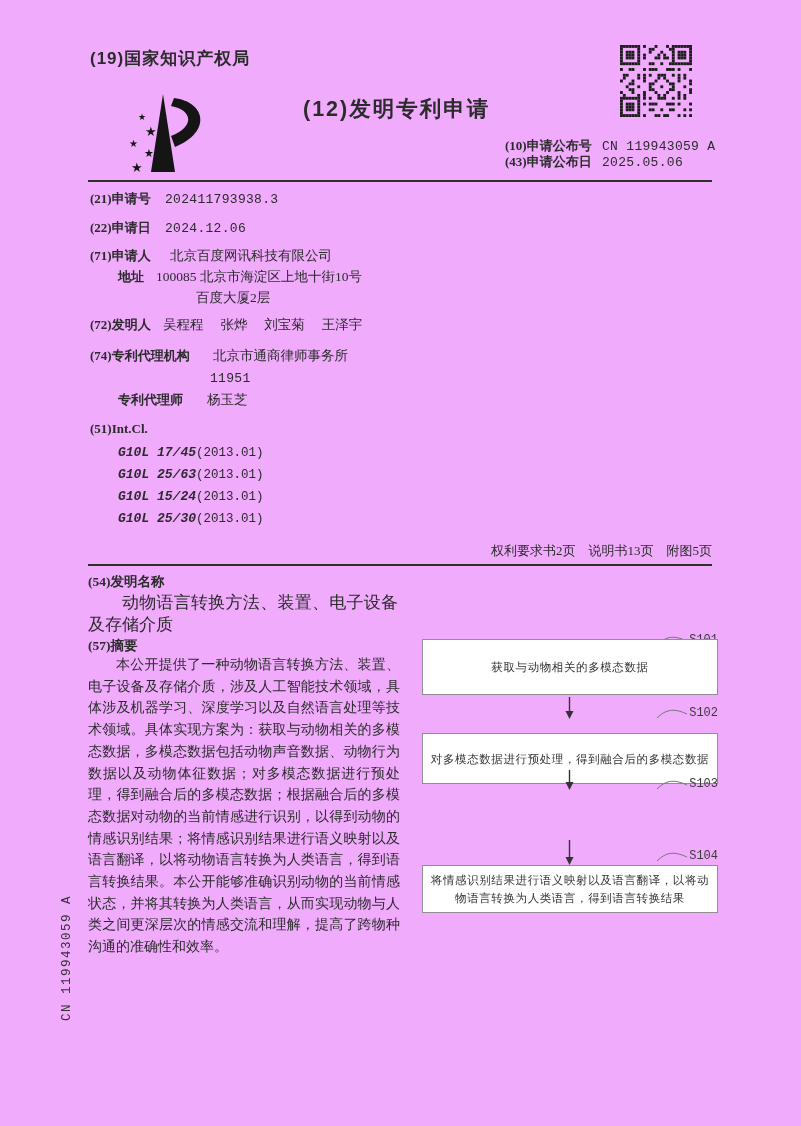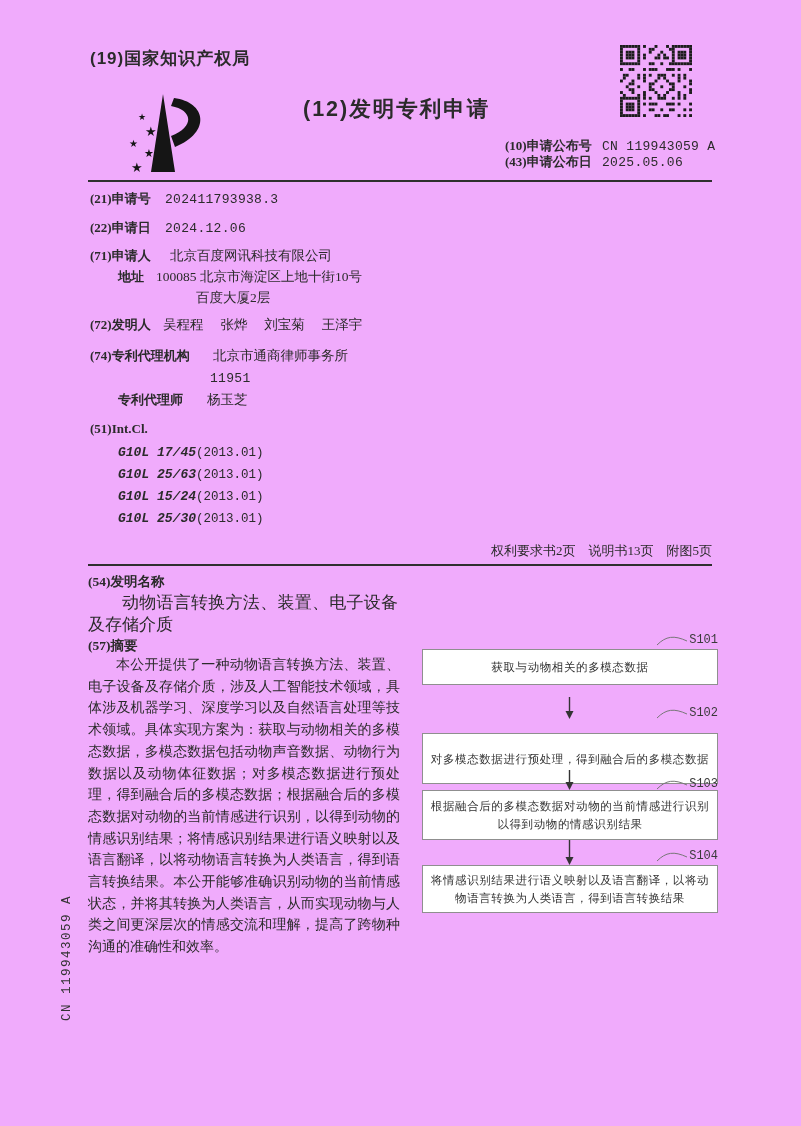--- a/index.html
+++ b/index.html
@@ -348,21 +348,21 @@
   <p class="abst-p serif">本公开提供了一种动物语言转换方法、装置、电子设备及存储介质，涉及人工智能技术领域，具体涉及机器学习、深度学习以及自然语言处理等技术领域。具体实现方案为：获取与动物相关的多模态数据，多模态数据包括动物声音数据、动物行为数据以及动物体征数据；对多模态数据进行预处理，得到融合后的多模态数据；根据融合后的多模态数据对动物的当前情感进行识别，以得到动物的情感识别结果；将情感识别结果进行语义映射以及语言翻译，以将动物语言转换为人类语言，得到语言转换结果。本公开能够准确识别动物的当前情感状态，并将其转换为人类语言，从而实现动物与人类之间更深层次的情感交流和理解，提高了跨物种沟通的准确性和效率。</p>
 
   <div class="flow">
 
     <div class="flow-label" style="top:3px">
       <svg width="30" height="13">
           <path d="M0 12 C 9 3, 17 2, 30 8" stroke="#777" fill="none" stroke-width="1"></path>
         </svg>
       <span>S101</span>
     </div>
-    <div class="flow-box serif" style="top:19px;height:36px">获取与动物相关的多模态数据</div>
+    <div class="flow-box serif" style="top:9px;height:56px">获取与动物相关的多模态数据</div>
 
     <svg class="flow-arrow" style="top:67px" width="11" height="22">
       <line x1="5.5" y1="0" x2="5.5" y2="15" stroke="#333" stroke-width="1.4"></line>
       <polygon points="1.5,14 9.5,14 5.5,22" fill="#333"></polygon>
     </svg>
 
     <div class="flow-label" style="top:76px">
       <svg width="30" height="13">
           <path d="M0 12 C 9 3, 17 2, 30 8" stroke="#777" fill="none" stroke-width="1"></path>
         </svg>
@@ -374,21 +374,20 @@
       <line x1="5.5" y1="0" x2="5.5" y2="13" stroke="#333" stroke-width="1.4"></line>
       <polygon points="1.5,12 9.5,12 5.5,20" fill="#333"></polygon>
     </svg>
 
     <div class="flow-label" style="top:147px">
       <svg width="30" height="13">
           <path d="M0 12 C 9 3, 17 2, 30 8" stroke="#777" fill="none" stroke-width="1"></path>
         </svg>
       <span>S103</span>
     </div>
-    <div class="flow-box serif" style="top:160px;height:50px">根据融合后的多模态数据对动物的当前情感进行识别以得到动物的情感识别结果</div>
 
     <svg class="flow-arrow" style="top:210px" width="11" height="25">
       <line x1="5.5" y1="0" x2="5.5" y2="18" stroke="#333" stroke-width="1.4"></line>
       <polygon points="1.5,17 9.5,17 5.5,25" fill="#333"></polygon>
     </svg>
 
     <div class="flow-label" style="top:219px">
       <svg width="30" height="13">
           <path d="M0 12 C 9 3, 17 2, 30 8" stroke="#777" fill="none" stroke-width="1"></path>
         </svg>

